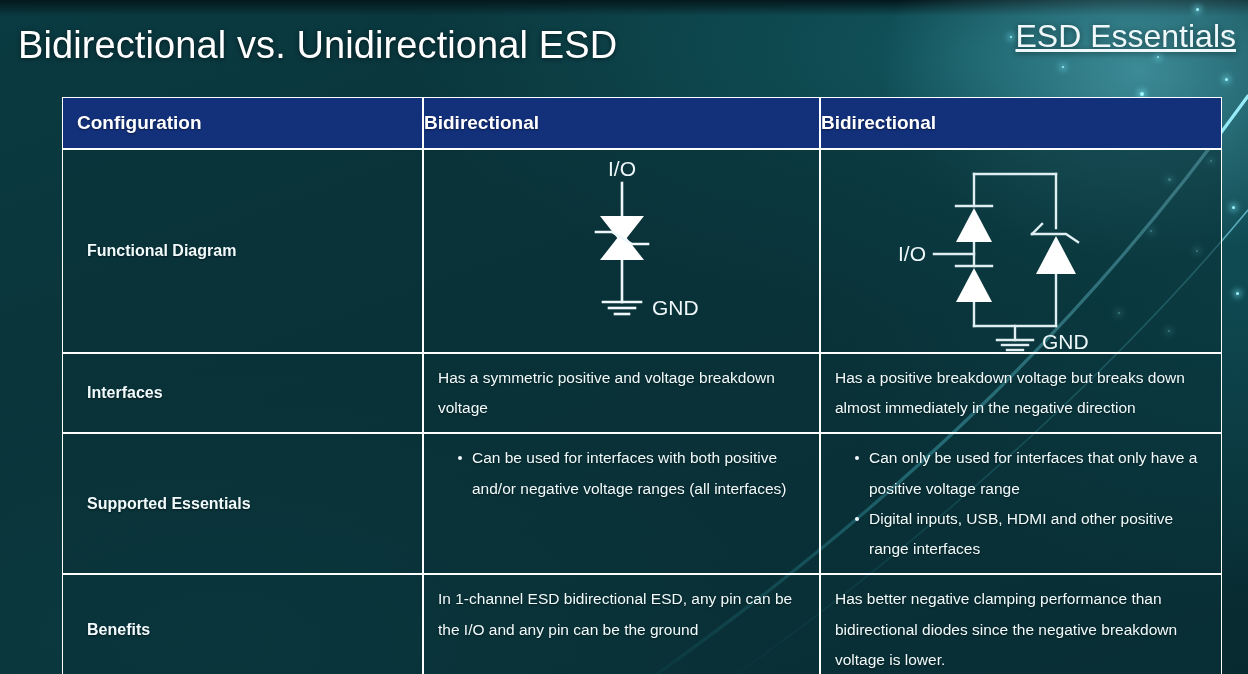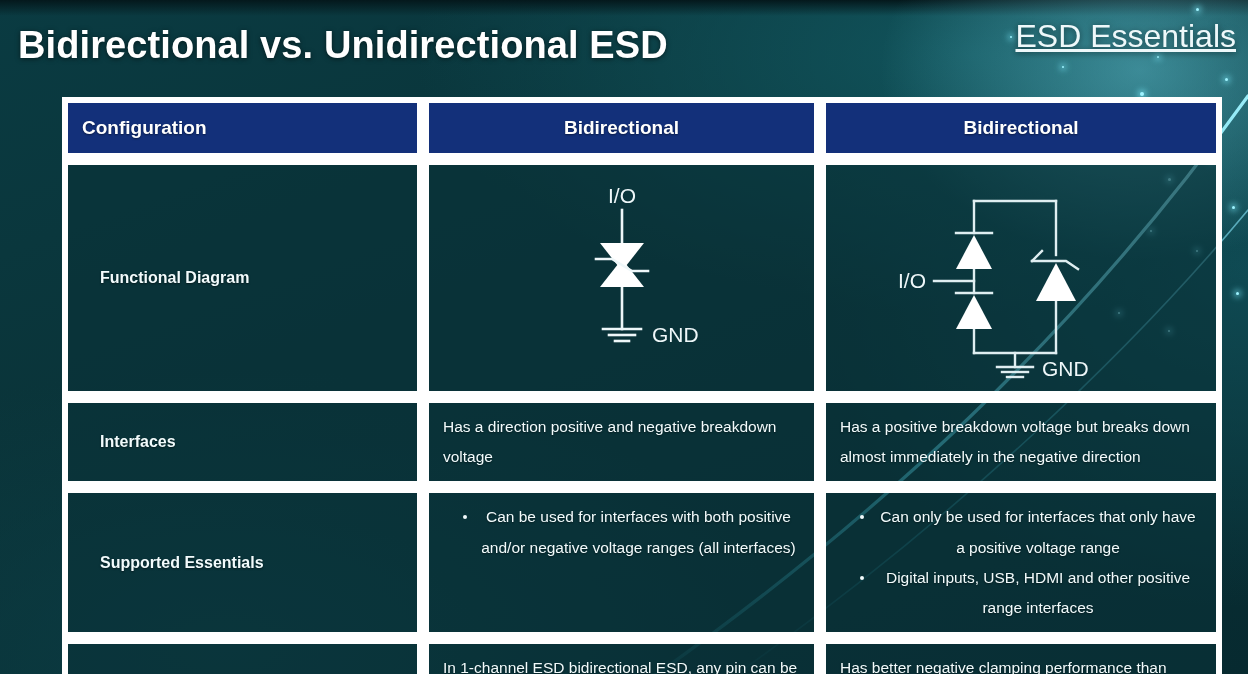--- a/index.html
+++ b/index.html
@@ -28,73 +28,73 @@
   .swoosh{position:absolute;inset:0;}
   .particle{
     position:absolute;border-radius:50%;
     background:#9ff3ff;
     box-shadow:0 0 6px 2px rgba(120,230,245,.75);
   }
 
   
   .slide-title{
     position:absolute;left:18px;top:24px;
-    font-size:38px;font-weight:700;color:#ffffff;
+    font-size:38px;font-weight:400;color:#ffffff;
     letter-spacing:.1px;white-space:nowrap;
     text-shadow:0 1px 5px rgba(0,0,0,.55);
   }
   .slide-kicker{
     position:absolute;right:12px;top:18px;
     font-size:32px;font-weight:400;color:#eef8fa;
     white-space:nowrap;
     text-shadow:0 1px 6px rgba(0,0,0,.5);
     text-decoration:underline;
   }
 
   
   .tbl{
     position:absolute;left:62px;top:97px;width:1160px;
     border-collapse:separate;border-spacing:0;
     table-layout:fixed;
   }
   .tbl td,.tbl th{
-    border:6px solid #ffffff;
+    border:1px solid #ffffff;
     vertical-align:middle;
     padding:0;
   }
   .tbl th{
     background:#13307a;
     color:#ffffff;
     font-size:19px;font-weight:bold;
     height:50px;
     text-shadow:0 1px 2px rgba(0,0,0,.45);
   }
   th.col-config{text-align:left;padding-left:14px;}
-  th.col-bi,th.col-uni{text-align:center;}
+  th.col-bi,th.col-uni{text-align:left;}
 
   .tbl td{
     background:rgba(9,50,56,.62);
     color:#f2fbfc;
   }
   td.rowlabel{
     font-size:16px;font-weight:bold;
-    padding-left:32px;
+    padding-left:24px;
     text-shadow:0 1px 2px rgba(0,0,0,.5);
   }
   td.cell{
     font-size:15.5px;font-weight:normal;
     line-height:1.95;
     padding:9px 14px 9px 14px;
     vertical-align:top;
     text-shadow:0 1px 2px rgba(0,0,0,.45);
   }
-  td.diagram{height:202px;padding:12px;}
+  td.diagram{height:202px;padding:0;}
 
   ul.bullets{margin:0;padding:0 0 0 20px;list-style:none;}
-  ul.bullets li{position:relative;padding-left:14px;margin:0;text-align:center;}
+  ul.bullets li{position:relative;padding-left:14px;margin:0;}
   ul.bullets li::before{
     content:"";position:absolute;left:0;top:13px;
     width:4px;height:4px;border-radius:50%;background:#f2fbfc;
   }
 
   .diagram-wrap{width:100%;height:202px;display:block;}
   svg{display:block;margin:0 auto;}
 </style>
 </head>
 <body>
@@ -221,21 +221,21 @@
             <path d="M176 84 L186 74" fill="none" stroke="#dfeef1" stroke-width="2.4" stroke-linecap="square"></path>
             <text x="70" y="111" fill="#eef7f9" font-size="21" font-family="Liberation Sans, sans-serif" text-anchor="end">I/O</text>
             <text x="186" y="199" fill="#eef7f9" font-size="21" font-family="Liberation Sans, sans-serif">GND</text>
           </svg>
         </div>
       </td>
     </tr>
 
     <tr>
       <td class="rowlabel">Interfaces</td>
-      <td class="cell">Has a direction positive and negative breakdown voltage</td>
+      <td class="cell">Has a symmetric positive and voltage breakdown voltage</td>
       <td class="cell">Has a positive breakdown voltage but breaks down almost immediately in the negative direction</td>
     </tr>
 
     <tr>
       <td class="rowlabel">Supported Essentials</td>
       <td class="cell">
         <ul class="bullets">
           <li>Can be used for interfaces with both positive and/or negative voltage ranges (all interfaces)</li>
         </ul>
       </td>

